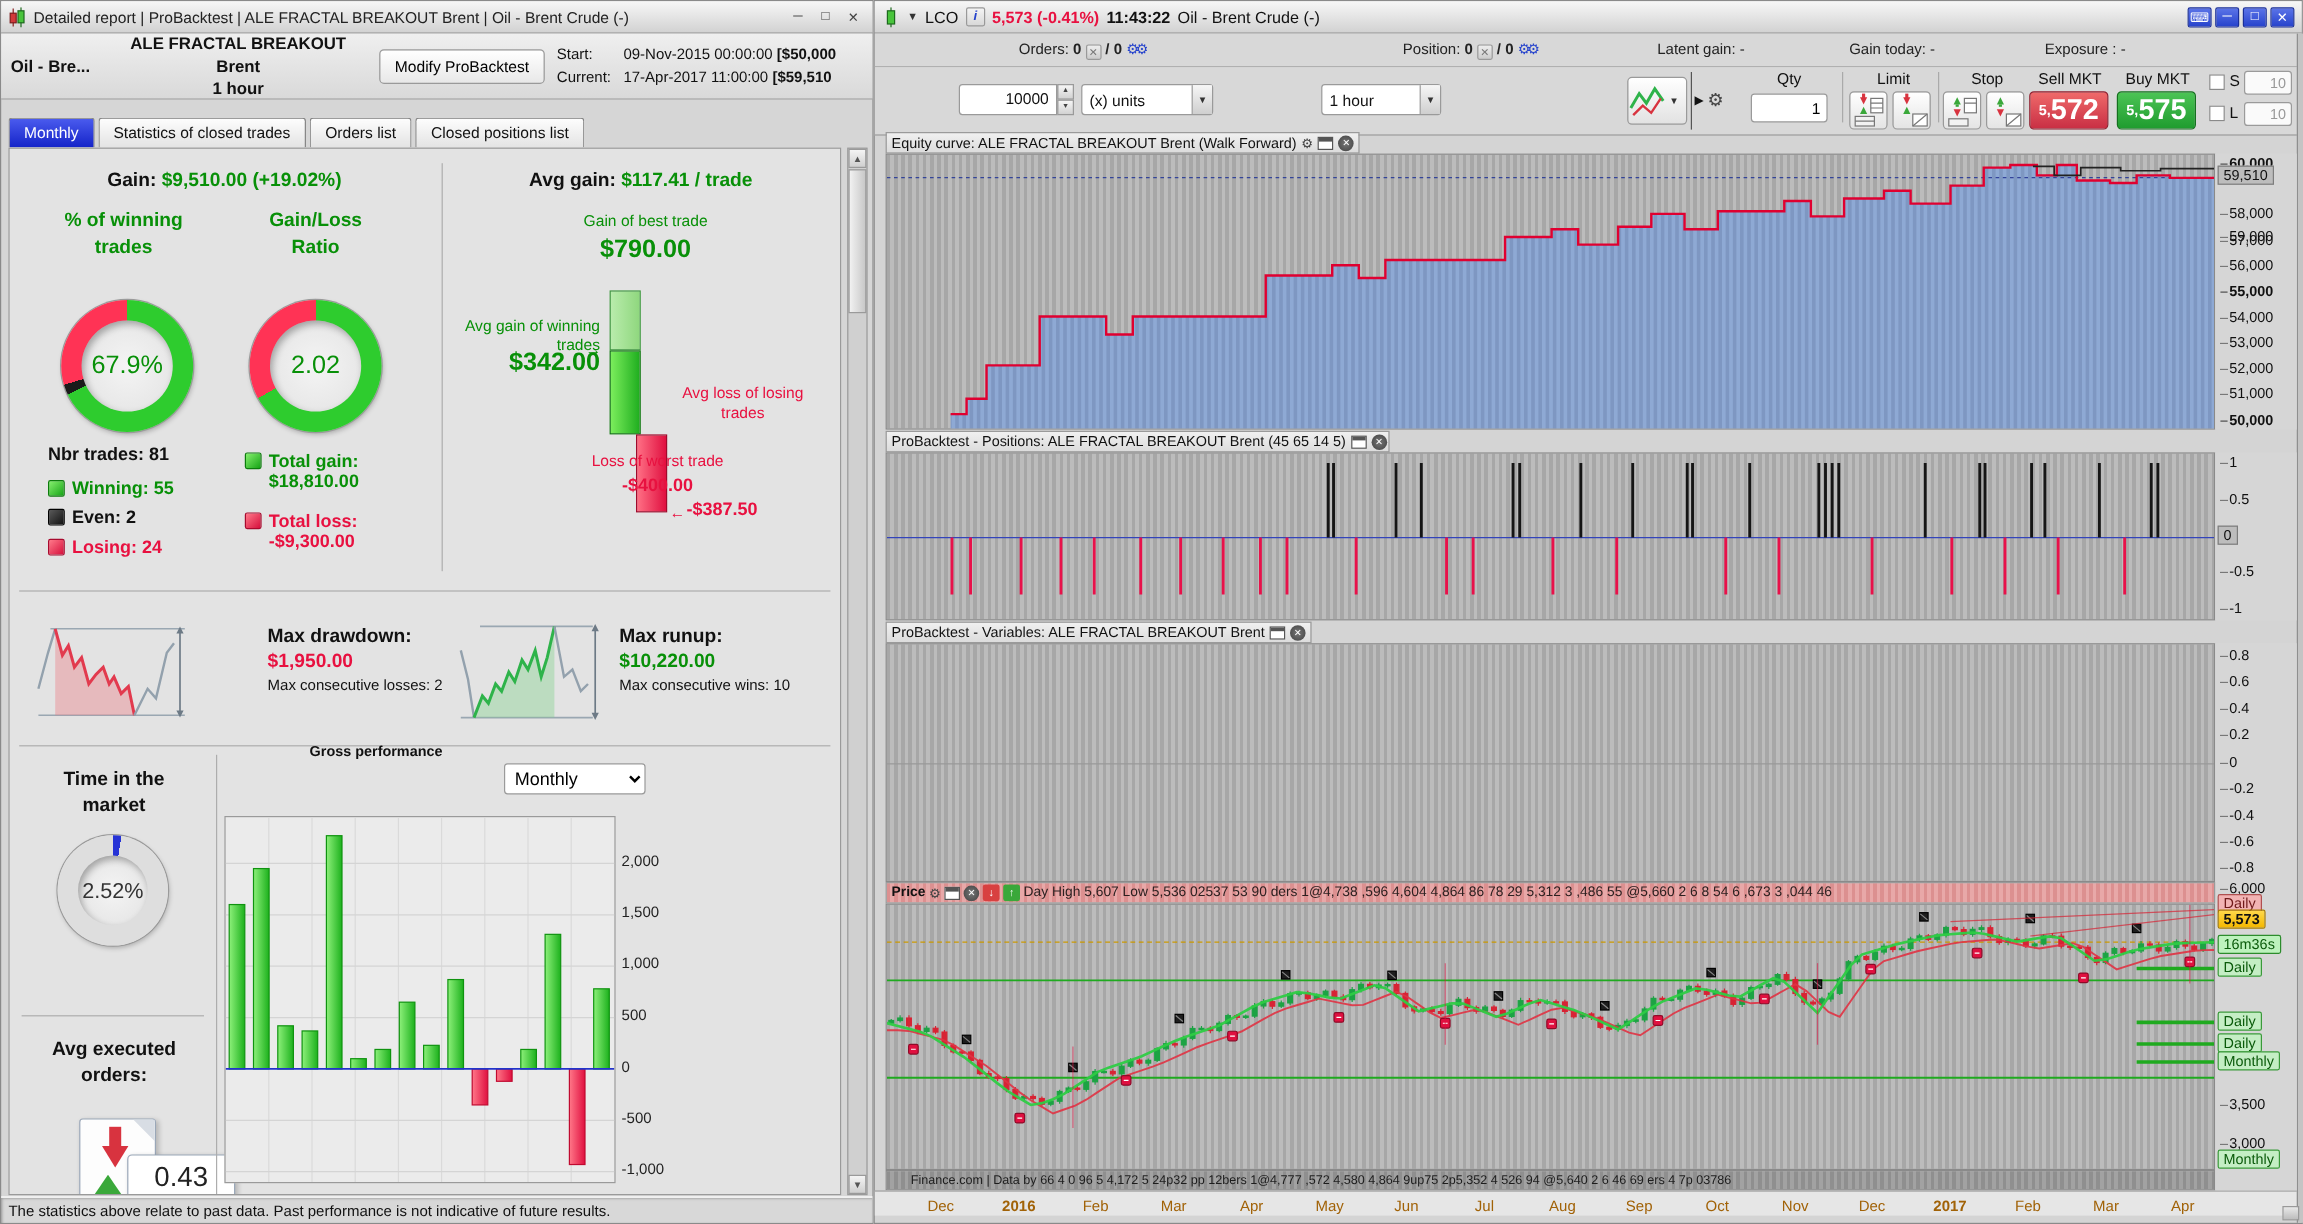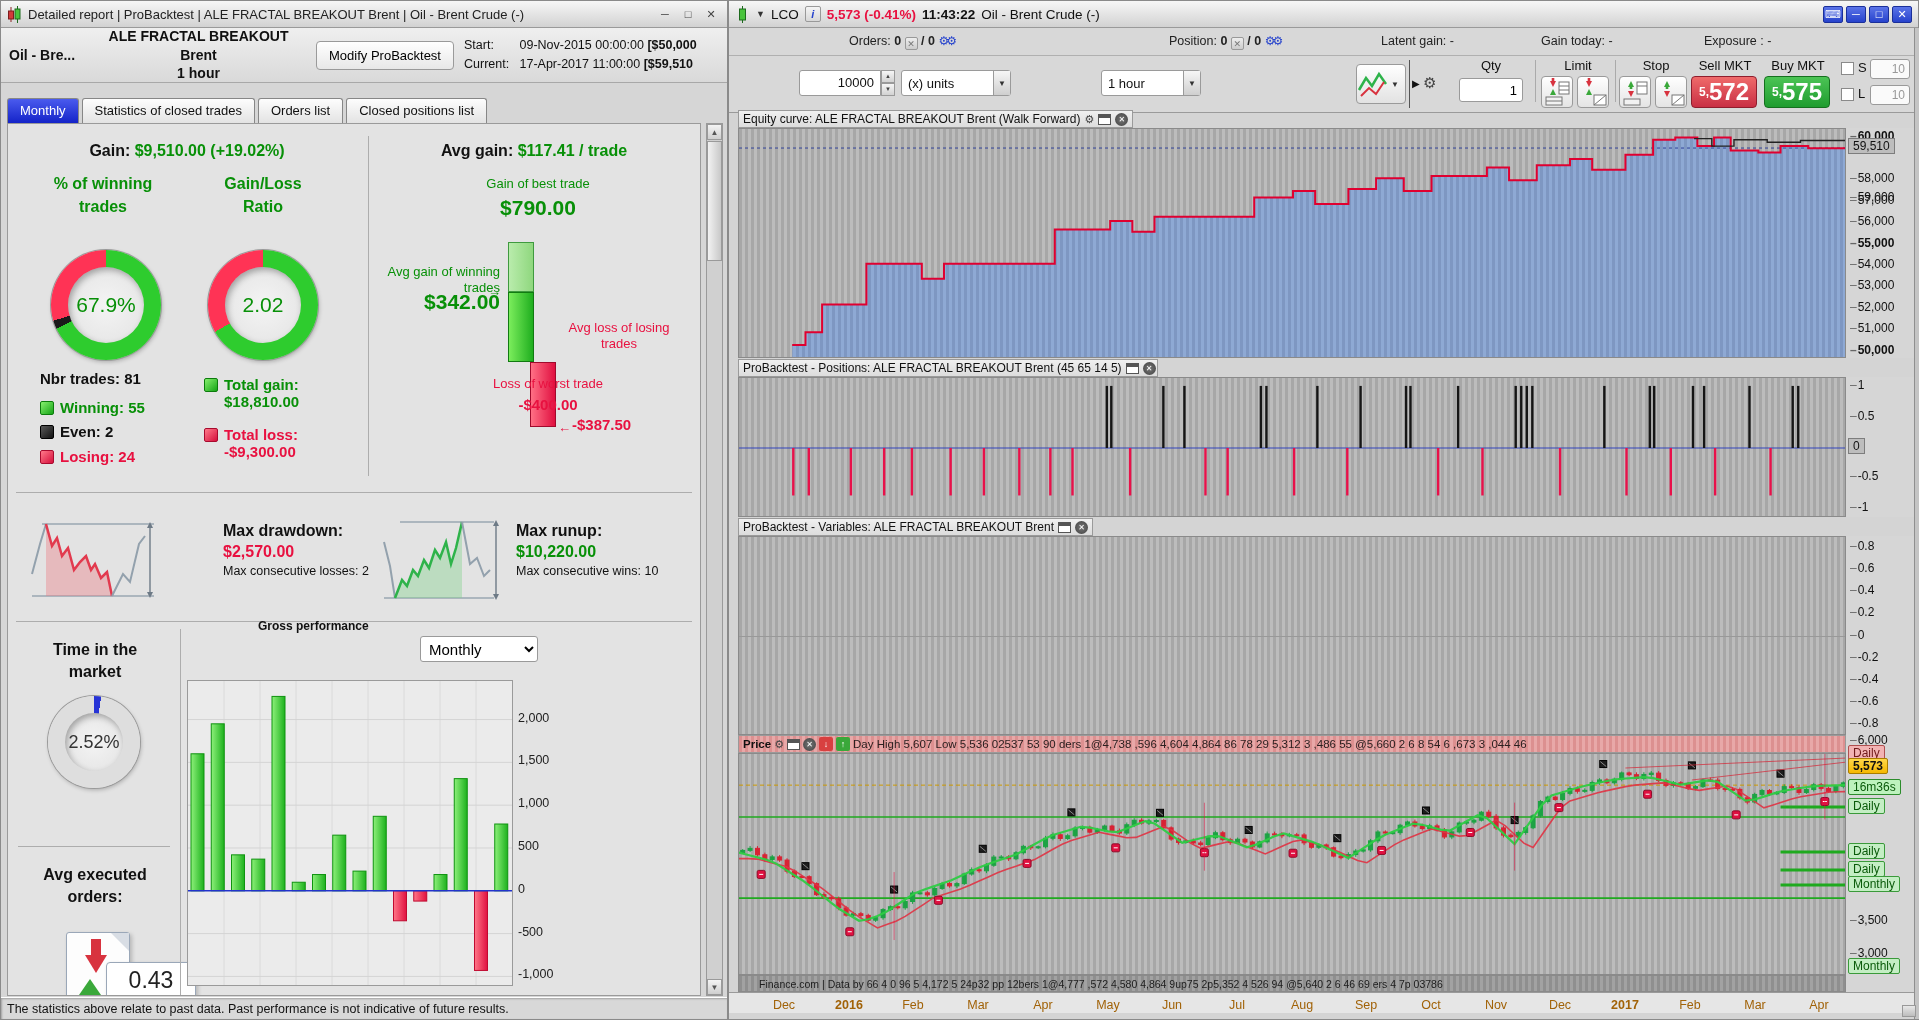--- a/index.html
+++ b/index.html
@@ -238,21 +238,21 @@
       <polygon points="18,10 24,32 29,24 34,42 40,34 46,56 52,48 58,42 63,56 67,50 73,64 79,58 84,82 18,82" fill="rgba(236,120,130,0.38)"></polygon>
       <polyline points="4,60 12,30 18,10" fill="none" stroke="#93a1ad" stroke-width="2"></polyline>
       <polyline points="18,10 24,32 29,24 34,42 40,34 46,56 52,48 58,42 63,56 67,50 73,64 79,58 84,82" fill="none" stroke="#e23a4e" stroke-width="2.5"></polyline>
       <polyline points="84,82 95,60 102,68 111,30 117,22" fill="none" stroke="#93a1ad" stroke-width="2"></polyline>
       <line x1="122" y1="12" x2="122" y2="80" stroke="#6d7a86" stroke-width="1.4"></line>
       <polygon points="122,8 119,14 125,14" fill="#6d7a86"></polygon>
         <polygon points="122,84 119,78 125,78" fill="#6d7a86"></polygon>
     </svg>
     <div class="abs" style="left:168px;top:398px;margin-left:47px;">
       <div class="bold" style="font-size:16px;">Max drawdown:</div>
-      <div class="red bold" style="font-size:16px;margin-top:3px;">$2,570.00</div>
+      <div class="red bold" style="font-size:16px;margin-top:3px;">$1,950.00</div>
       <div style="font-size:12.5px;margin-top:3px;">Max consecutive losses: 2</div>
     </div>
     <svg class="abs" style="left:372px;top:390px;" width="120" height="95" viewBox="0 0 120 95">
       <line x1="20" y1="8" x2="114" y2="8" stroke="#9aa7b2" stroke-width="1.3"></line>
       <line x1="4" y1="84" x2="114" y2="84" stroke="#9aa7b2" stroke-width="1.3"></line>
       <polygon points="15,84 22,66 27,72 33,56 38,62 44,46 49,54 55,36 60,44 66,28 71,50 76,34 82,8 82,84" fill="rgba(130,210,140,0.4)"></polygon>
       <polyline points="4,28 10,52 15,84" fill="none" stroke="#93a1ad" stroke-width="2"></polyline>
       <polyline points="15,84 22,66 27,72 33,56 38,62 44,46 49,54 55,36 60,44 66,28 71,50 76,34 82,8" fill="none" stroke="#2eb34a" stroke-width="2.5"></polyline>
       <polyline points="82,8 90,50 97,44 104,62 110,56" fill="none" stroke="#93a1ad" stroke-width="2"></polyline>
       <line x1="116" y1="10" x2="116" y2="82" stroke="#6d7a86" stroke-width="1.4"></line>

